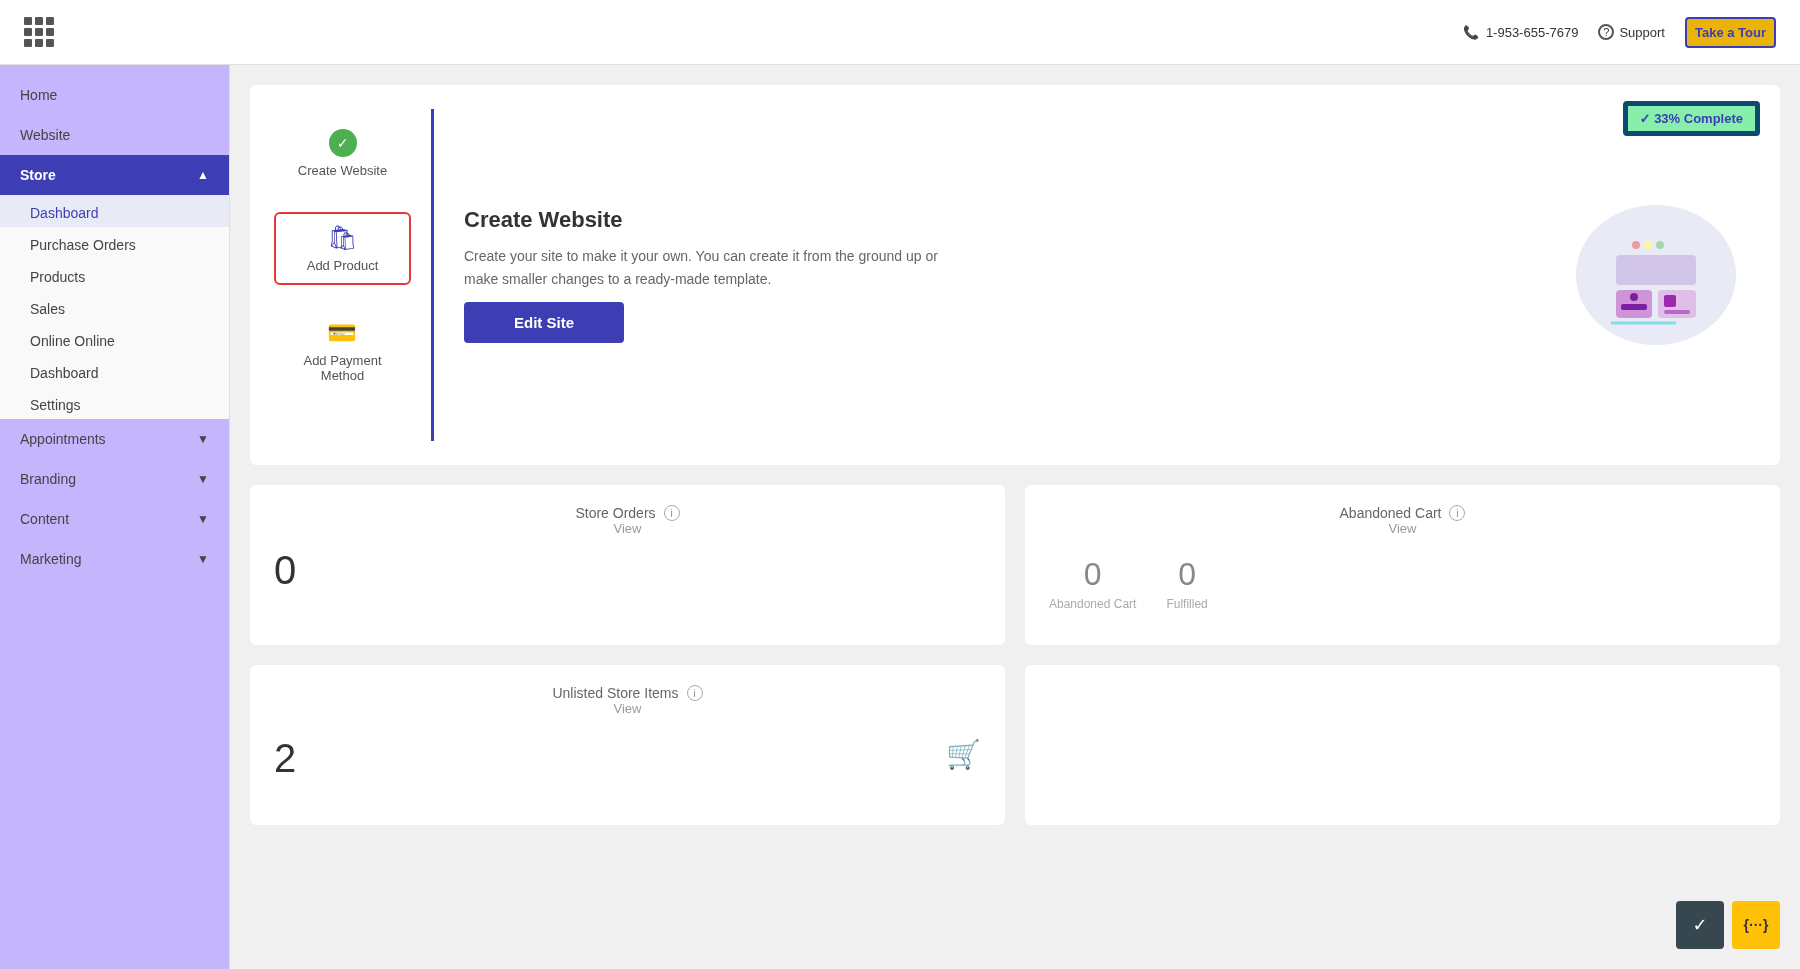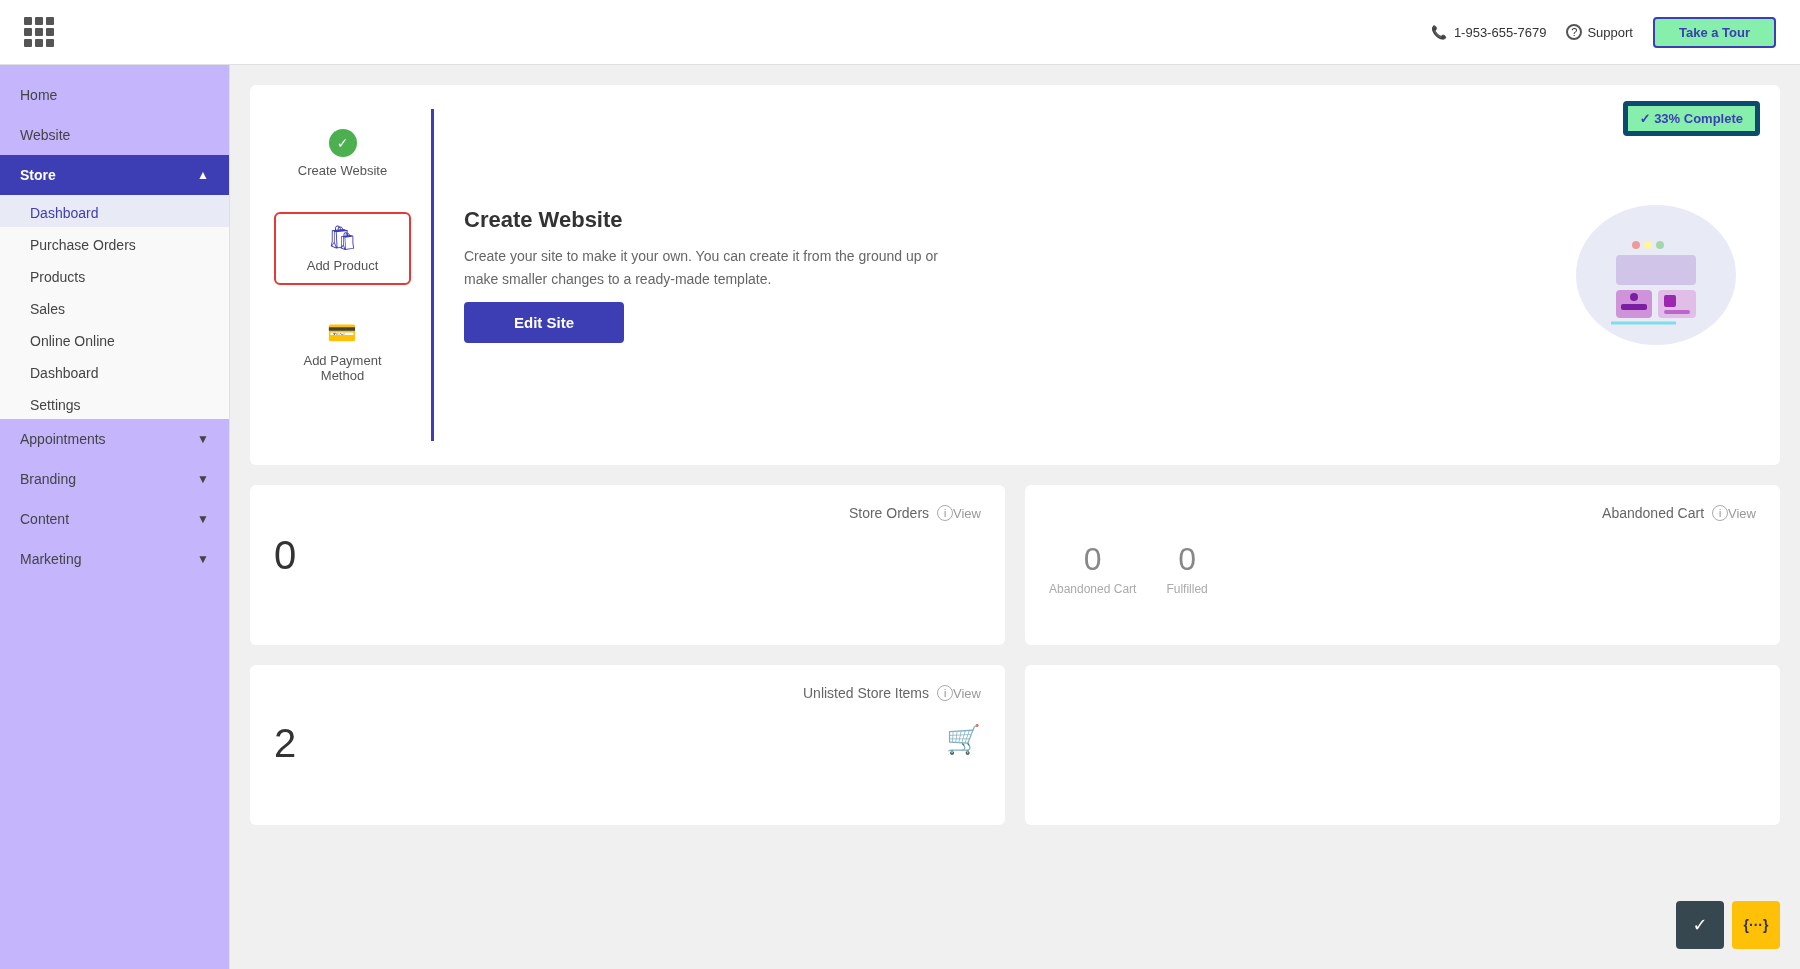--- a/index.html
+++ b/index.html
@@ -20,22 +20,22 @@
     }
     .header-left { display: flex; align-items: center; gap: 12px; }
     .grid-icon { display: grid; grid-template-columns: repeat(3,8px); gap: 3px; cursor: pointer; }
     .grid-dot { width: 8px; height: 8px; background: #555; border-radius: 1px; }
     .header-right { display: flex; align-items: center; gap: 20px; }
     .phone-info { display: flex; align-items: center; gap: 6px; font-size: 13px; color: #333; }
     .support-link { display: flex; align-items: center; gap: 5px; font-size: 13px; color: #333; cursor: pointer; }
     .tour-btn {
       border: 2px solid #3d3db4;
       color: #3d3db4;
-      background: #86efac;
-      padding: 6px 24px;
+      background: #eab308;
+      padding: 6px 8px;
       border-radius: 4px;
       font-size: 13px;
       font-weight: bold;
       cursor: pointer;
     }
 
     
     .layout {
       display: flex;
       margin-top: 65px;
@@ -211,22 +211,23 @@
     }
     .stat-card {
       background: #fff;
       border-radius: 6px;
       padding: 20px 24px;
       min-height: 160px;
     }
     .stat-header {
       display: flex;
       align-items: center;
-      justify-content: flex-end;
+      justify-content: center;
       margin-bottom: 12px;
+      flex-direction: column;
     }
     .stat-title-row {
       display: flex;
       align-items: center;
       gap: 8px;
       font-size: 14px;
       color: #666;
     }
     .info-icon {
       width: 16px;

